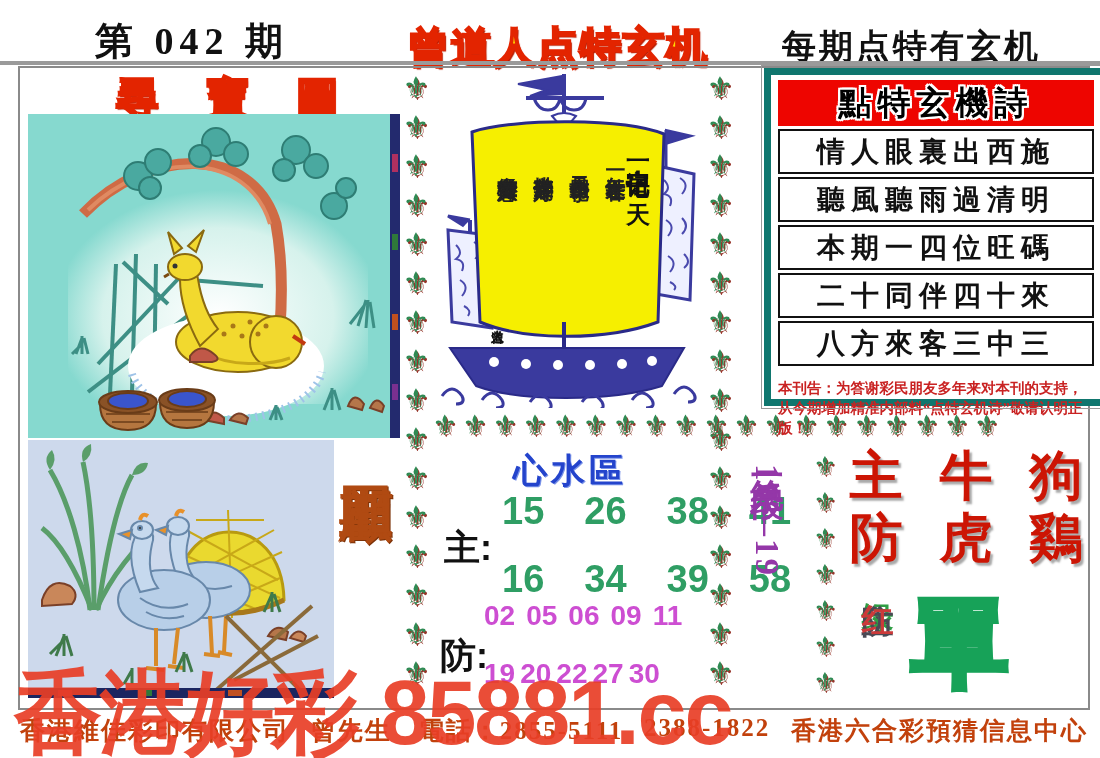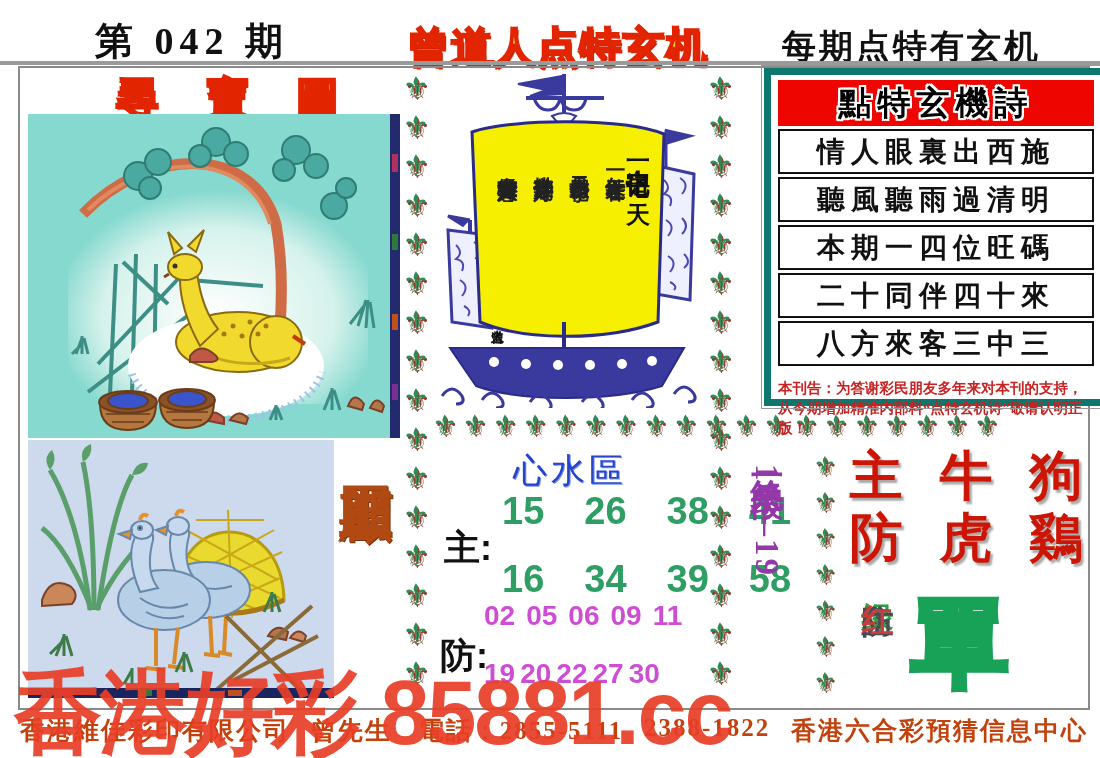--- a/index.html
+++ b/index.html
@@ -38,21 +38,21 @@
   .boat-wrap { left:434px; top:70px; width:266px; height:338px; }
   .sail-headline { left:188px; top:78px; height:230px; writing-mode:vertical-rl; text-orientation:upright;
     font-size:24px; font-weight:900; color:#111; letter-spacing:2px; }
   .sail-poem { left:52px; top:90px; height:200px; writing-mode:vertical-rl; font-size:20px;
     font-weight:bold; color:#222; letter-spacing:1px; }
   .sail-poem div { text-orientation:upright; margin-left:9px; }
   .sail-sign { left:54px; top:250px; height:70px; writing-mode:vertical-rl; text-orientation:upright;
     font-size:13px; font-weight:900; color:#111; }
 
   
-  .hw-title { left:470px; top:448px; width:200px; text-align:center; font-size:34px; font-weight:400;
+  .hw-title { left:470px; top:448px; width:200px; text-align:center; font-size:34px; font-weight:700;
     color:#2444cc; letter-spacing:4px; text-shadow:1px 1px 0 #7a93e8; }
   .hw-label { font-size:36px; font-weight:900; color:#111; font-family:"Liberation Sans",sans-serif; }
   .num-row { display:flex; gap:14px; font-family:"Liberation Sans",sans-serif; font-weight:bold; }
   .num-main { font-size:38px; color:#2f9e64;gap:40px; }
   .num-guard { font-size:28px; color:#cd4ed2; }
 
   
   .poem-box { left:764px; top:68px; width:344px; height:338px; border:7px solid #0f766e;
     outline:1px solid #999; outline-offset:2px; background:#fff; padding:5px 7px; }
   .poem-title { background:#ee0500; height:46px; display:flex; align-items:center; justify-content:center;

